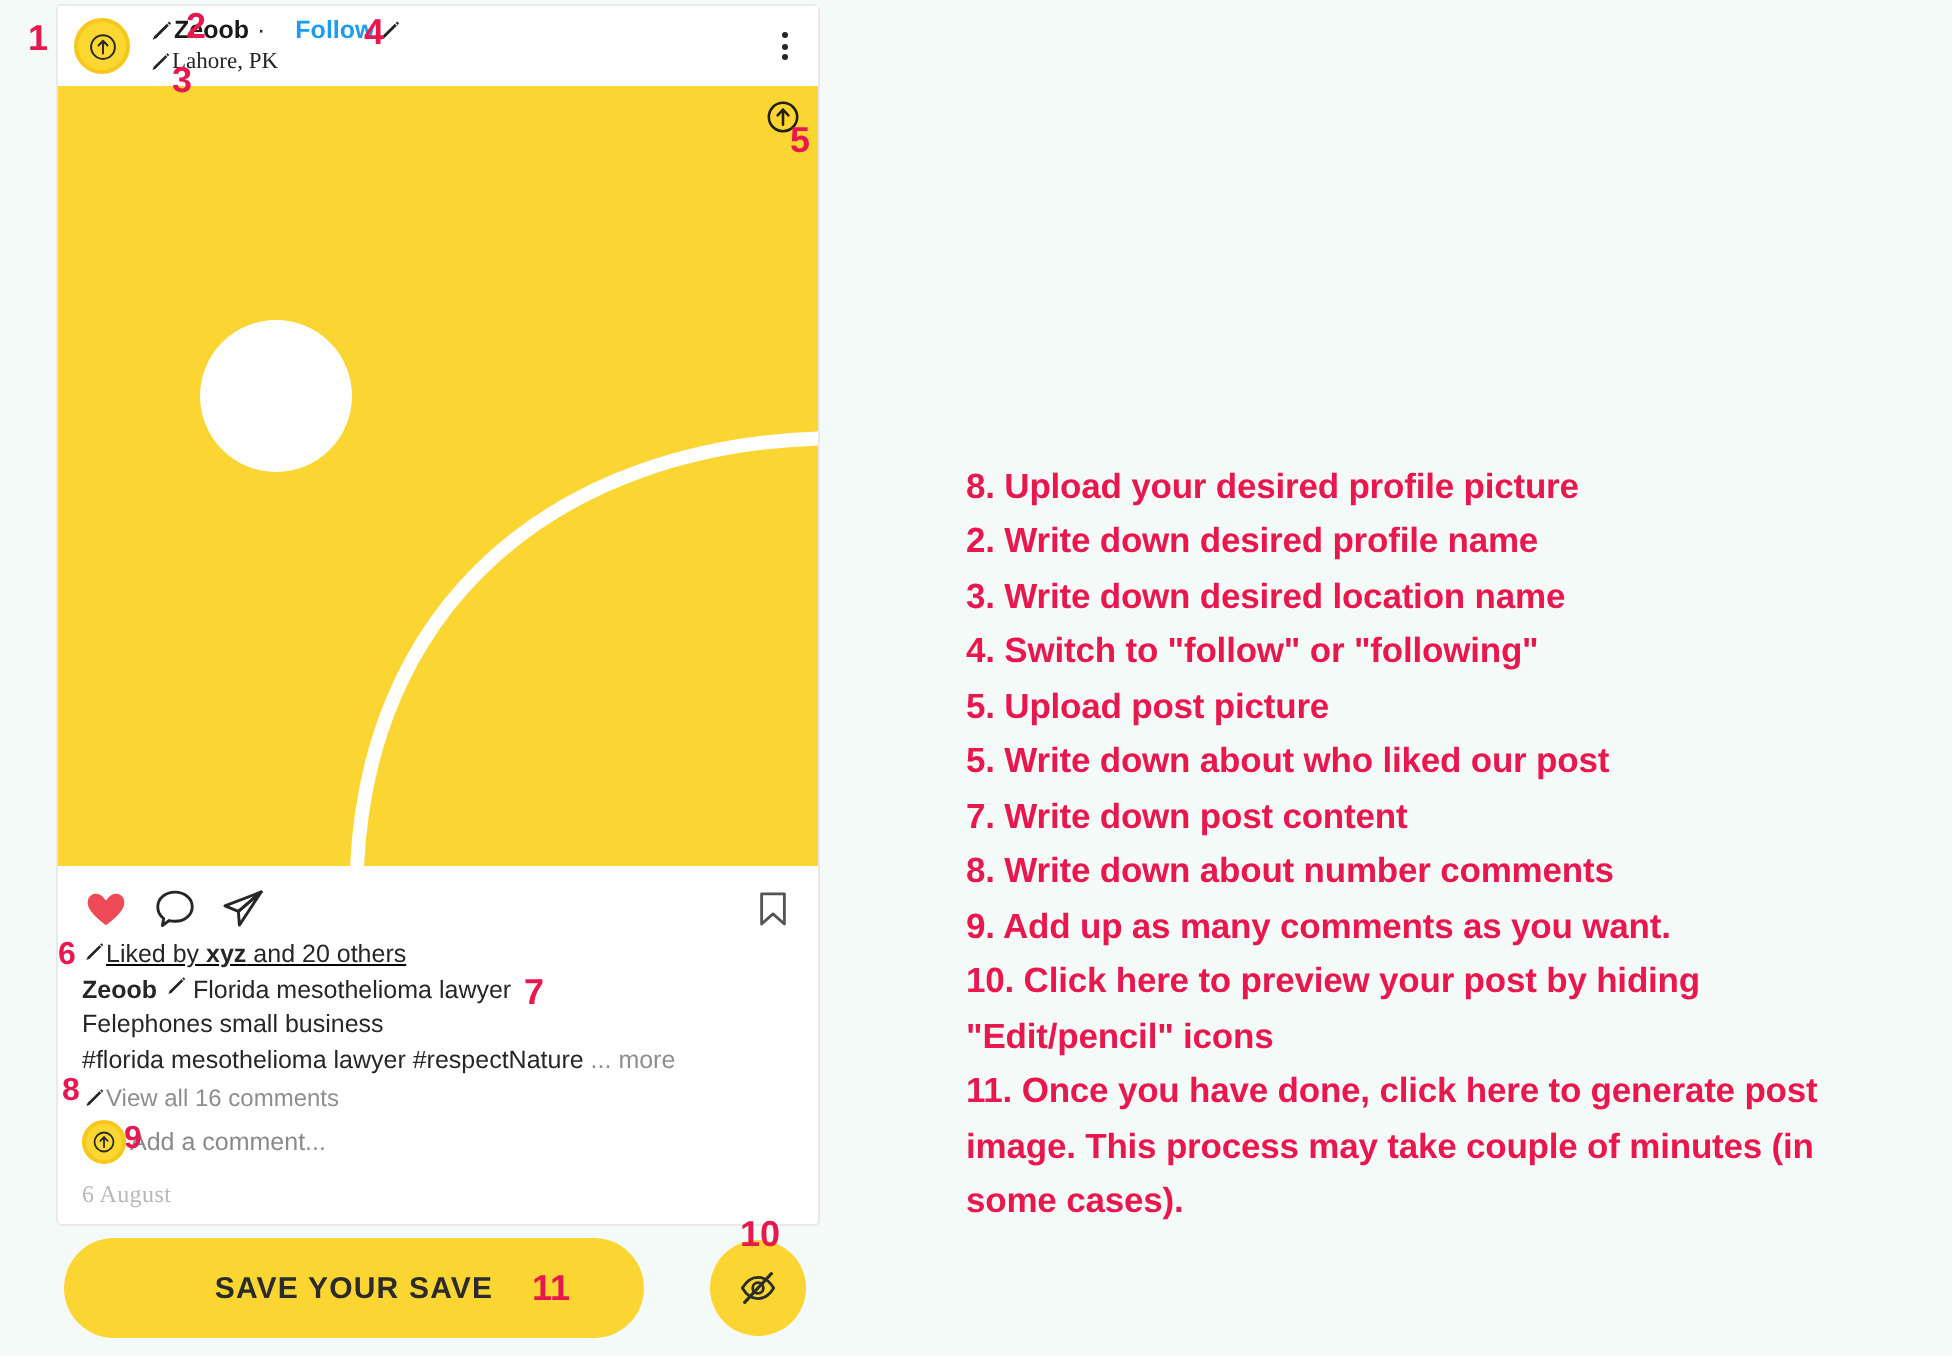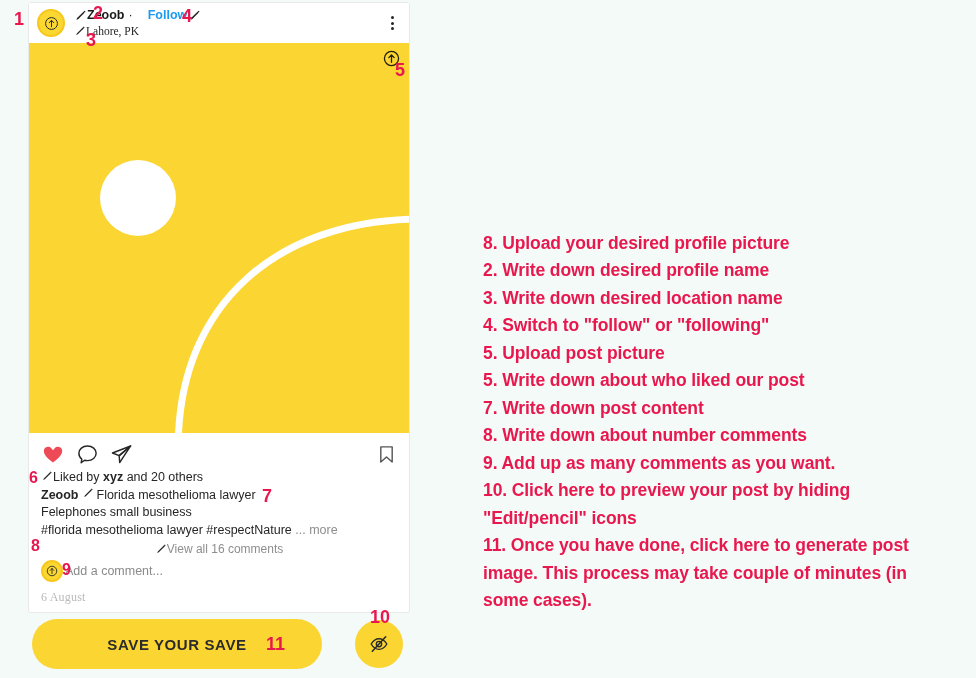--- a/index.html
+++ b/index.html
@@ -107,32 +107,32 @@
   
   .action-bar {
     display: flex; align-items: center;
     padding: 9px 12px 4px 12px;
   }
   .act-icons { display: flex; align-items: center; gap: 11px; flex: 1 1 auto; }
   .act-btn { cursor: pointer; display: block; }
 
   
   .meta { padding: 0 12px 2px 12px; }
-  .liked-row { display: flex; align-items: flex-start; line-height: 1.25; }
+  .liked-row { display: flex; align-items: flex-start; line-height: 1.25; text-decoration: underline; }
   .liked-text { font-size: 12.5px; color: #262626; }
   .liked-text b { font-weight: bold; }
 
   .caption-row { display: flex; align-items: flex-start; line-height: 1.3; margin-top: 1px; }
   .cap-user { font-size: 12.5px; font-weight: bold; color: #262626; flex: 0 0 auto; }
   .cap-text { font-size: 12.5px; color: #262626; }
   .cap-line2 { font-size: 12.5px; color: #262626; line-height: 1.35; margin-top: 1px; }
   .cap-line3 { font-size: 12.5px; color: #262626; line-height: 1.35; margin-top: 1px; }
   .more-text { color: #8e8e8e; font-size: 12.5px; }
 
-  .viewall-row { display: flex; align-items: center; margin-top: 3px; justify-content: center; }
+  .viewall-row { display: flex; align-items: center; margin-top: 3px; }
   .viewall-text { font-size: 12px; color: #8e8e8e; cursor: pointer; }
 
   .comment-row { display: flex; align-items: center; margin-top: 4px; }
   .mini-avatar {
     width: 22px; height: 22px; border-radius: 50%;
     background: #FBD731; border: 2px solid #F7C71B;
     display: flex; align-items: center; justify-content: center;
     flex: 0 0 auto; cursor: pointer;
   }
   .add-comment-text {

